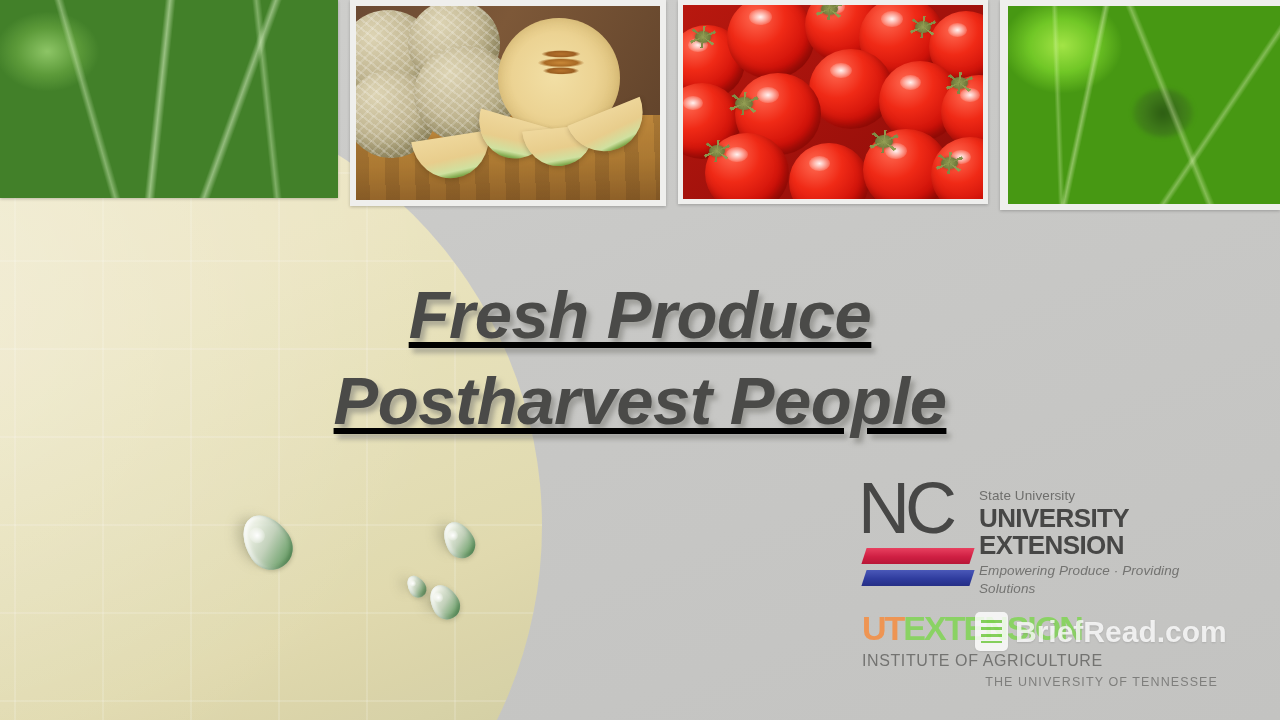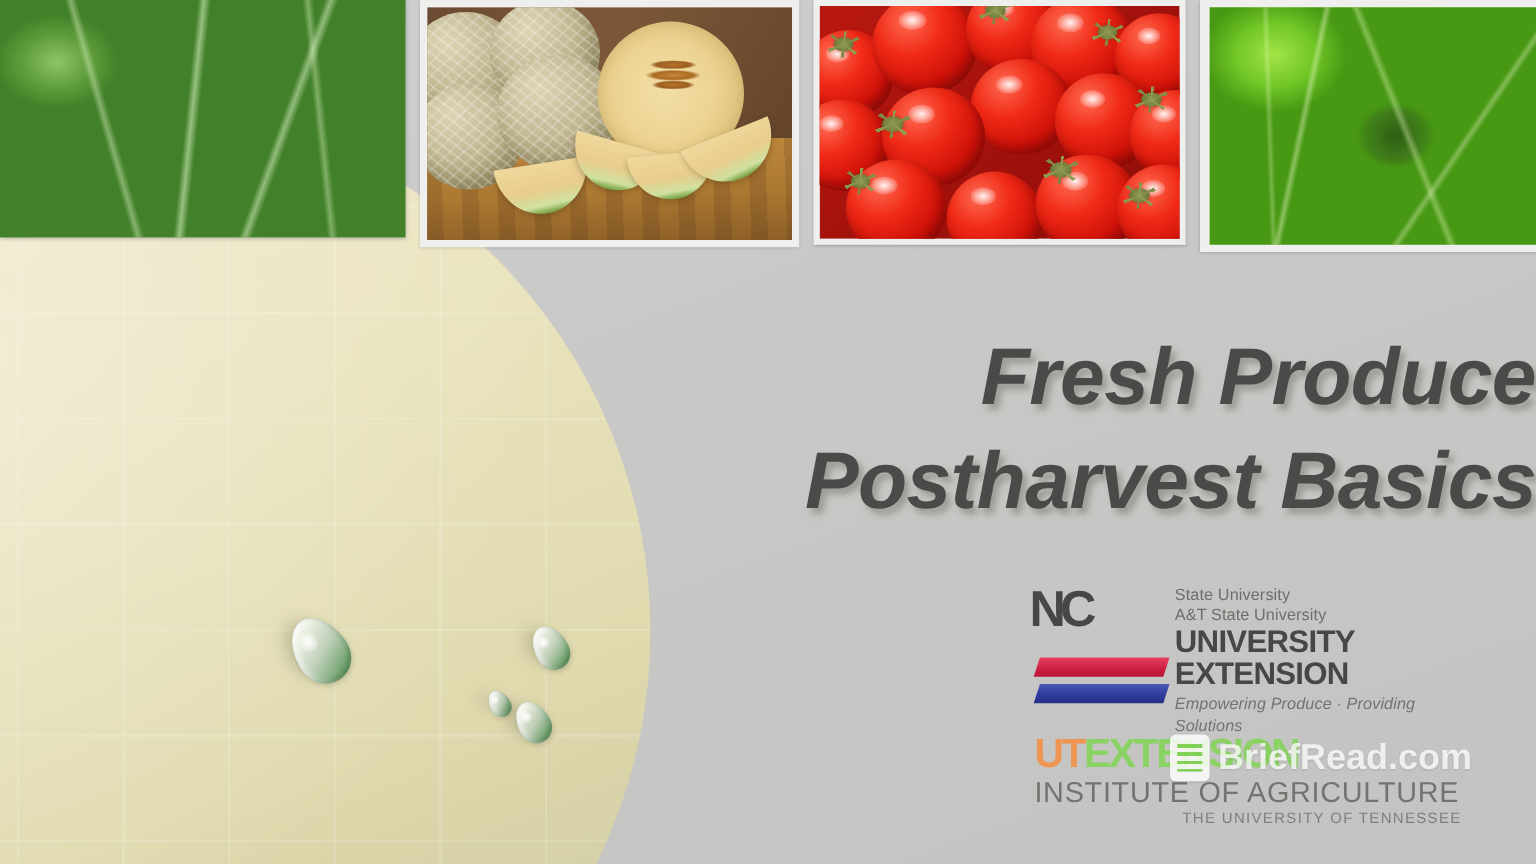--- a/index.html
+++ b/index.html
@@ -244,22 +244,23 @@
   #droplet-2 { left: 445px; top: 521px; width: 28px; height: 38px; transform: rotate(-30deg); }
   #droplet-3 { left: 408px; top: 575px; width: 17px; height: 23px; transform: rotate(-32deg); }
   #droplet-4 { left: 431px; top: 584px; width: 27px; height: 36px; transform: rotate(-30deg); }
 
   
   #title-block {
     position: absolute;
     left: 0; right: 0;
     top: 272px;
     z-index: 20;
-    text-align: right;
+    text-align: center;
     pointer-events: none;
+    text-decoration: underline;
   }
   .title-line {
     font-family: "Liberation Sans", sans-serif;
     font-style: italic;
     font-weight: bold;
     font-size: 67px;
     line-height: 86px;
     letter-spacing: -0.5px;
     color: #4a4a48;
     text-shadow: 4px 5px 5px rgba(120,120,115,0.55);
@@ -274,22 +275,22 @@
     width: 340px;
     height: 112px;
     z-index: 15;
   }
   #nc-mark {
     position:absolute; left:0; top:0; width:112px; height:112px;
   }
   #nc-letters {
     position:absolute; left:-3px; top:-6px;
     font-family: "Liberation Sans", sans-serif;
-    font-weight: bold;
-    font-size: 42px;
+    font-weight: normal;
+    font-size: 72px;
     letter-spacing: -5px;
     color: #474746;
     line-height: 60px;
   }
   .nc-bar {
     position:absolute; left:3px; width:108px; height:16px;
     transform: skewX(-18deg);
   }
   #nc-bar-red  { top: 64px; background: linear-gradient(180deg,#e8405f 0%,#cf1f43 55%,#b81736 100%); }
   #nc-bar-blue { top: 86px; background: linear-gradient(180deg,#4a58b8 0%,#2f3c9e 55%,#262f86 100%); }
@@ -334,21 +335,21 @@
     font-family: "Liberation Sans", sans-serif;
     font-weight: bold;
     font-size: 34px;
     line-height: 36px;
     letter-spacing: -2px;
   }
   #ut-ut  { color: #f2914a; text-align: center; }
   #ut-ext { color: #86d45c; }
   #ut-institute {
     font-family: "Liberation Sans", sans-serif;
-    font-size: 24px;
+    font-size: 16px;
     line-height: 27px;
     letter-spacing: 0.6px;
     color: #6d6d6b;
     margin-top: 1px;
   }
   #ut-university {
     font-family: "Liberation Sans", sans-serif;
     font-size: 12.5px;
     line-height: 15px;
     letter-spacing: 1.1px;
@@ -484,32 +485,31 @@
       <div class="photo-inner">
         <div class="lettuce-bg"></div>
         <div class="lettuce-core"></div>
         <div class="lettuce-folds"></div>
       </div>
     </div>
   </div>
 
   <div id="title-block">
     <div class="title-line">Fresh Produce</div>
-    <div class="title-line">Postharvest Basics</div>
+    <div class="title-line">Postharvest People</div>
   </div>
 
   <div id="nc-logo">
     <div id="nc-mark">
       <div id="nc-letters">NC</div>
       <div class="nc-bar" id="nc-bar-red"></div>
       <div class="nc-bar" id="nc-bar-blue"></div>
     </div>
     <div id="nc-text">
       <div class="nc-sub">State University</div>
-      <div class="nc-sub">A&amp;T State University</div>
       <div class="nc-big">UNIVERSITY</div>
       <div class="nc-big">EXTENSION</div>
       <div id="nc-tagline">Empowering Produce · Providing Solutions</div>
     </div>
   </div>
 
   <div id="ut-logo">
     <div id="ut-wordmark"><span id="ut-ut">UT</span><span id="ut-ext">EXTENSION</span></div>
     <div id="ut-institute">INSTITUTE OF AGRICULTURE</div>
     <div id="ut-university">THE UNIVERSITY OF TENNESSEE</div>

